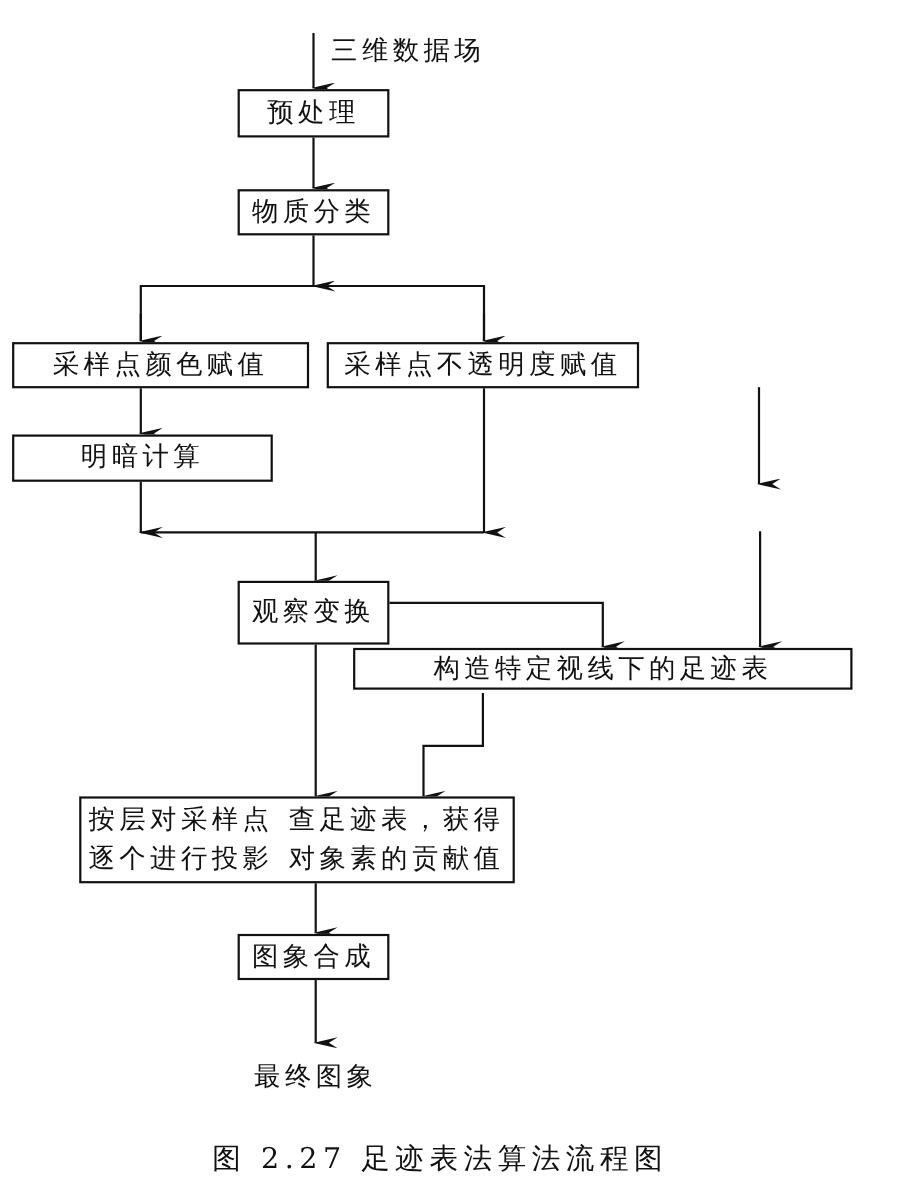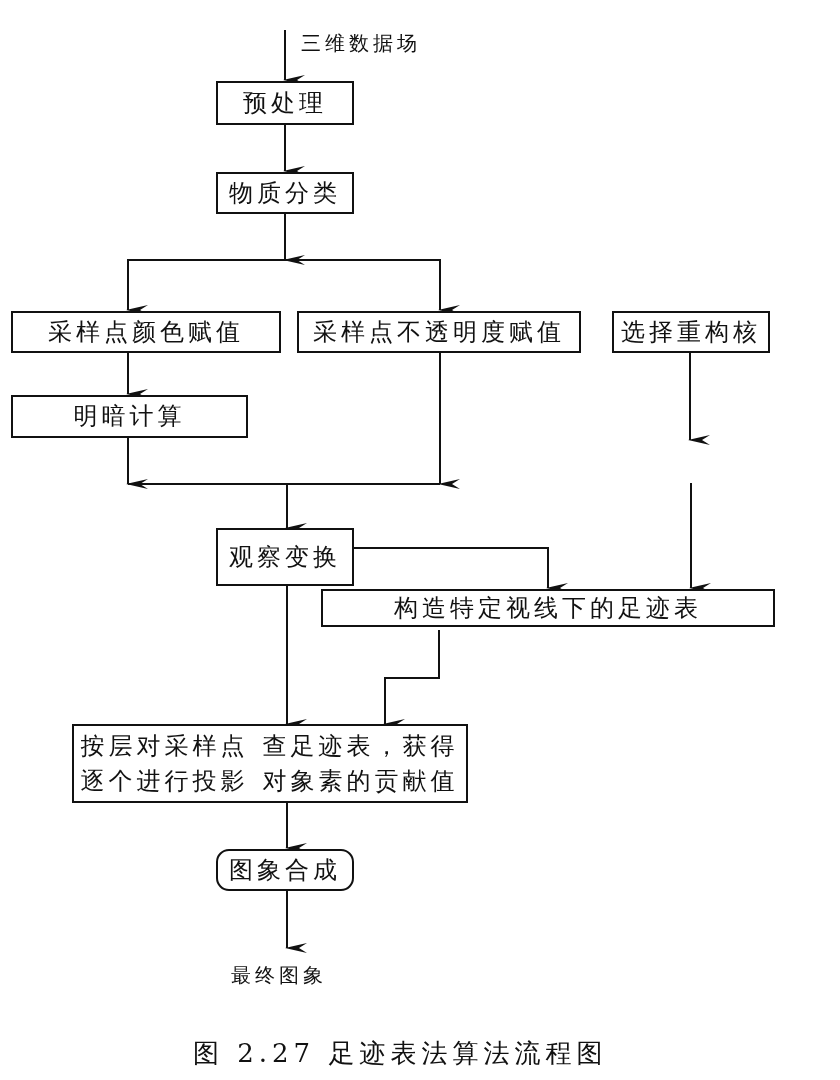--- a/index.html
+++ b/index.html
@@ -2,21 +2,21 @@
 <html><head>
 <meta charset="utf-8">
 <style>
   html,body{margin:0;padding:0;background:#fff;}
   #canvas{position:relative;width:840px;height:1080px;background:#fff;overflow:hidden;
     font-family:"DejaVu Sans","Liberation Sans",sans-serif;color:#111;}
   svg#wires{position:absolute;left:0;top:0;}
   .box{position:absolute;box-sizing:border-box;border:2px solid #111;background:#fff;
     display:flex;align-items:center;justify-content:center;font-size:24px;letter-spacing:4px;
     text-align:center;line-height:1.45;font-family:Liberation Serif, serif;}
-  .lbl{position:absolute;font-size:20px;letter-spacing:4px;white-space:nowrap;}
+  .lbl{position:absolute;font-size:24px;letter-spacing:4px;white-space:nowrap;}
   .cap{position:absolute;font-size:26px;letter-spacing:5px;white-space:nowrap;font-family:"DejaVu Serif","Liberation Serif",serif;}
 </style>
 </head>
 <body>
 
 <div id="canvas">
   <svg id="wires" width="840" height="1080">
     <defs>
       <marker id="ah" markerWidth="10" markerHeight="22" refX="5" refY="20" orient="auto" markerUnits="userSpaceOnUse">
         <path d="M0,0 L5,22 L10,0 L5,8 Z" fill="#111"></path>
@@ -56,30 +56,29 @@
     </g>
   </svg>
 
   <div class="lbl" style="left:301px;top:30px;">三维数据场</div>
 
   <div class="box" style="left:216px;top:81px;width:138px;height:44px;">预处理</div>
   <div class="box" style="left:216px;top:172px;width:138px;height:42px;">物质分类</div>
 
   <div class="box" style="left:11px;top:311px;width:270px;height:42px;">采样点颜色赋值</div>
   <div class="box" style="left:297px;top:311px;width:284px;height:42px;">采样点不透明度赋值</div>
-  <div class="box" style="left:612px;top:311px;width:158px;height:42px;">选择重构核</div>
 
   <div class="box" style="left:11px;top:395px;width:237px;height:43px;">明暗计算</div>
 
   <div class="box" style="left:216px;top:528px;width:138px;height:58px;">观察变换</div>
   <div class="box" style="left:321px;top:589px;width:454px;height:38px;">构造特定视线下的足迹表</div>
 
   <div class="box" style="left:72px;top:724px;width:396px;height:79px;text-align:center;">
     <div>按层对采样点逐个进行投影</div>
     <div>查足迹表，获得对象素的贡献值</div>
   </div>
 
-  <div class="box" style="left:216px;top:849px;width:138px;height:42px;border-radius:13px;">图象合成</div>
+  <div class="box" style="left:216px;top:849px;width:138px;height:42px;">图象合成</div>
 
   <div class="lbl" style="left:231px;top:962px;">最终图象</div>
 
   <div class="cap" style="left:193px;top:1036px;">图 2.27   足迹表法算法流程图</div>
 </div>
 
 </body></html>

